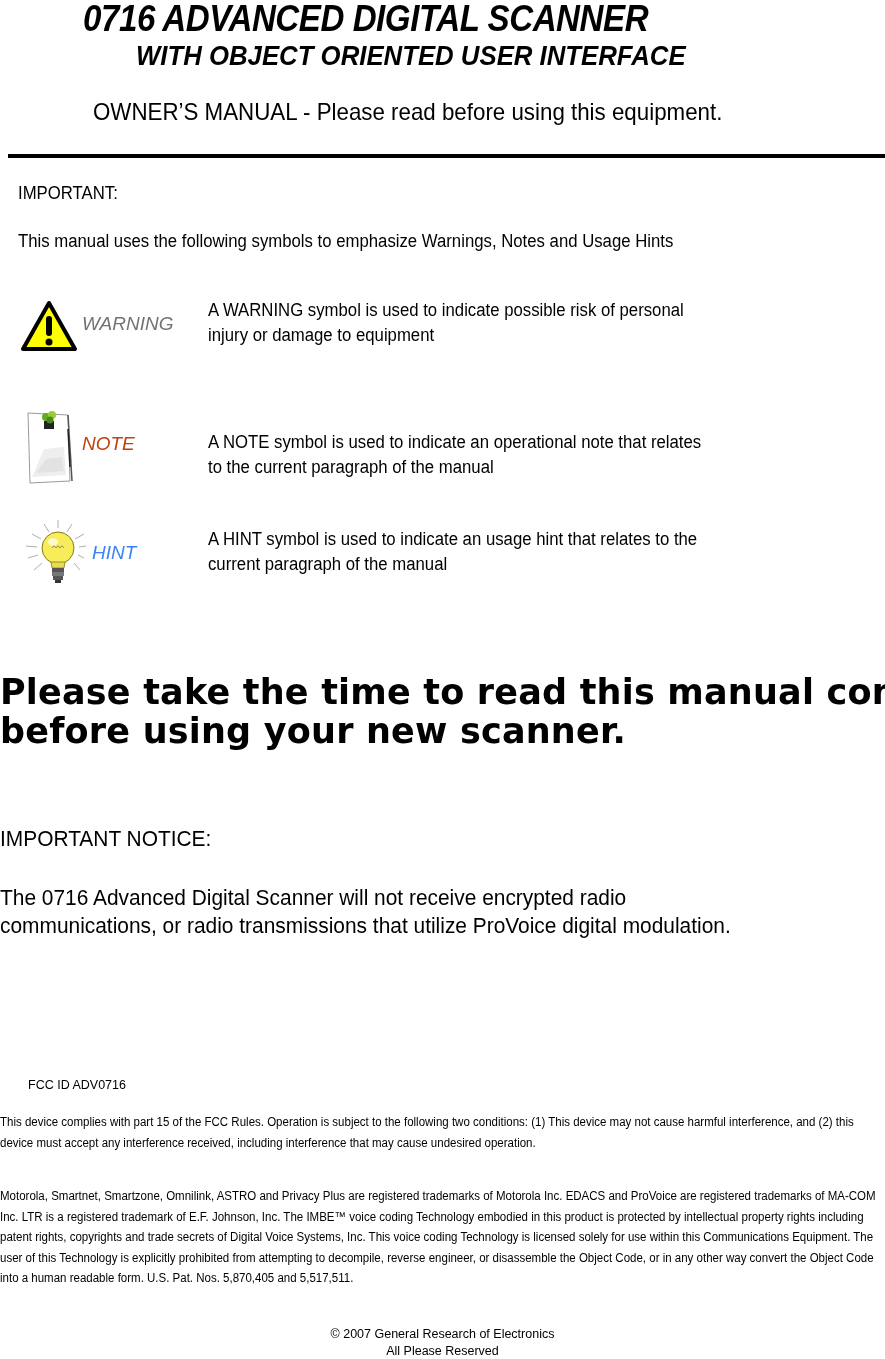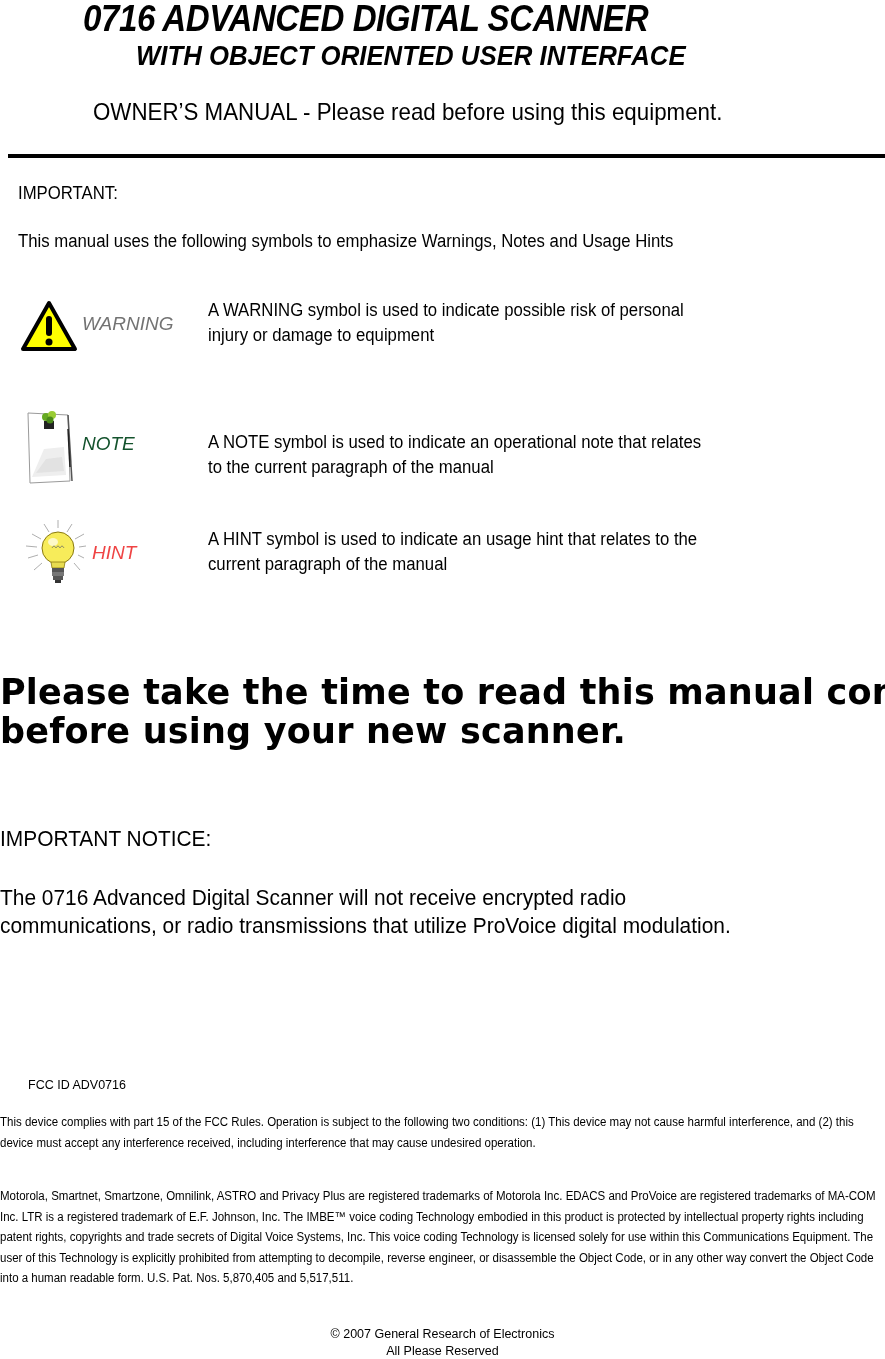--- a/index.html
+++ b/index.html
@@ -57,21 +57,21 @@
       <path d="M8,70 L42,68 L40,40 L20,42 Z" fill="#eeeeee"></path>
       <path d="M12,66 L40,64 L38,50 L22,52 Z" fill="#e2e2e2"></path>
       <line x1="44" y1="8" x2="48" y2="74" stroke="#555" stroke-width="1.5"></line>
       <line x1="44" y1="22" x2="46" y2="60" stroke="#222" stroke-width="1.5"></line>
       <rect x="20" y="14" width="10" height="8" fill="#222"></rect>
       <circle cx="22" cy="10" r="4" fill="#66aa22"></circle>
       <circle cx="28" cy="8" r="4" fill="#99cc33"></circle>
       <circle cx="26" cy="13" r="3.5" fill="#4a8a1a"></circle>
     </svg>
   </div>
-  <div class="abs sym-label" style="left:82px;top:28px;color:#14532d;">NOTE</div>
+  <div class="abs sym-label" style="left:82px;top:28px;color:#c2410c;">NOTE</div>
   <div class="abs sym-desc" style="top:25px;">A NOTE symbol is used to indicate an operational note that relates</div>
   <div class="abs sym-desc" style="top:50px;">to the current paragraph of the manual</div>
 </div>
 
 <div class="abs" style="left:0;top:520px;width:885px;height:75px;">
   <div class="abs" style="left:24px;top:0px;width:62px;height:68px;">
     <svg width="62" height="68" viewBox="0 0 62 68">
       <g stroke="#999" stroke-width="0.8">
         <line x1="34" y1="0" x2="34" y2="8"></line>
         <line x1="20" y1="4" x2="25" y2="12"></line>
@@ -88,21 +88,21 @@
       <circle cx="34" cy="28" r="16" fill="#f7ec5a" stroke="#8a7a10" stroke-width="1"></circle>
       <ellipse cx="29" cy="22" rx="5" ry="4" fill="#fdf9c8"></ellipse>
       <path d="M28,28 q2,-4 4,0 q2,-4 4,0 q2,-4 4,0" fill="none" stroke="#776" stroke-width="0.8"></path>
       <path d="M27,42 L41,42 L40,48 L28,48 Z" fill="#e8dc50" stroke="#8a7a10" stroke-width="0.8"></path>
       <rect x="28" y="48" width="12" height="4" fill="#555"></rect>
       <rect x="28" y="52" width="12" height="4" fill="#777"></rect>
       <rect x="29" y="56" width="10" height="4" fill="#555"></rect>
       <rect x="31" y="60" width="6" height="3" fill="#333"></rect>
     </svg>
   </div>
-  <div class="abs sym-label" style="left:92px;top:22px;color:#ef4444;">HINT</div>
+  <div class="abs sym-label" style="left:92px;top:22px;color:#3b82f6;">HINT</div>
   <div class="abs sym-desc" style="top:7px;">A HINT symbol is used to indicate an usage hint that relates to the</div>
   <div class="abs sym-desc" style="top:32px;">current paragraph of the manual</div>
 </div>
 
 <div class="abs callout">
   <div>Please take the time to read this manual completely</div>
   <div>before using your new scanner.</div>
 </div>
 
 <div class="abs notice-head">IMPORTANT NOTICE:</div>

